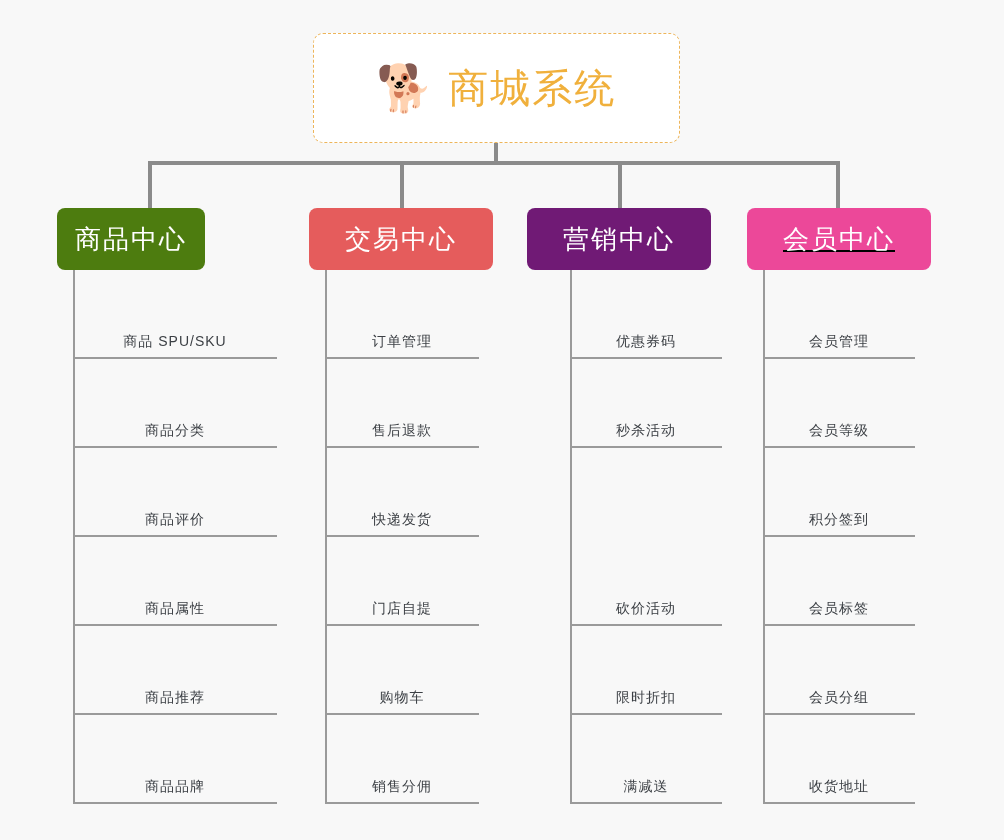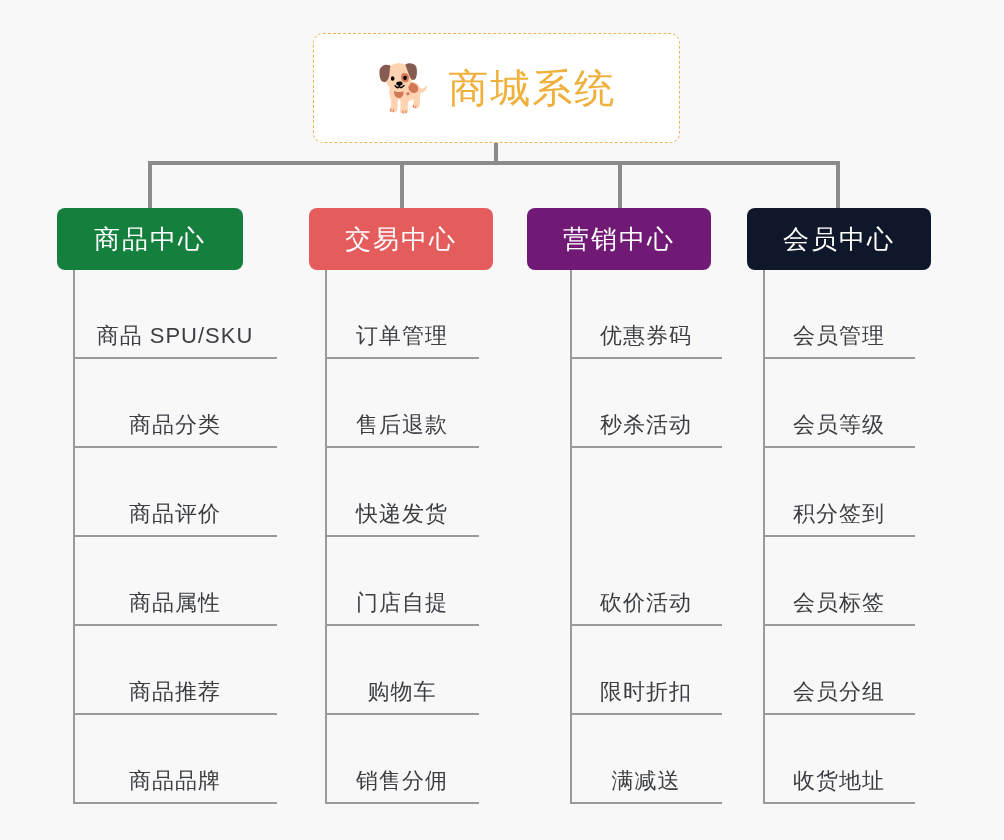--- a/index.html
+++ b/index.html
@@ -70,21 +70,21 @@
     left:0;
     height:89px;
     box-sizing:border-box;
     border-bottom:2px solid #9a9a9a;
     display:flex;
     align-items:flex-end;
     justify-content:center;
     padding-bottom:4px;
   }
   .leaf-label{
-    font-size:22px;
+    font-size:14px;
     color:#3b3f44;
     white-space:nowrap;
     letter-spacing:1px;
     padding-bottom:2px;
   }
 </style>
 </head>
 <body>
 
 <div id="canvas">
@@ -99,30 +99,30 @@
   <div class="conn conn-v-root"></div>
   <div class="conn conn-bus"></div>
   <div id="drops">
       <div class="conn conn-drop" style="left: 148px;"></div>
       <div class="conn conn-drop" style="left: 400px;"></div>
       <div class="conn conn-drop" style="left: 618px;"></div>
       <div class="conn conn-drop" style="left: 836px;"></div>
     </div>
 
   <div id="cat-boxes">
-      <div class="cat-box" style="left: 57px; width: 186px; background: #15803d;">
+      <div class="cat-box" style="left: 57px; width: 148px; background: #4d7c0f;">
         <span class="cat-label">商品中心</span>
       </div>
       <div class="cat-box" style="left: 309px; width: 184px; background: rgb(229, 92, 92);">
         <span class="cat-label">交易中心</span>
       </div>
       <div class="cat-box" style="left: 527px; width: 184px; background: #701a75;">
         <span class="cat-label">营销中心</span>
       </div>
-      <div class="cat-box" style="left: 747px; width: 184px; background: #0f172a;">
+      <div class="cat-box" style="left: 747px; width: 184px; background: #ec4899; text-decoration: underline;">
         <span class="cat-label">会员中心</span>
       </div>
     </div>
 
   <div id="columns">
       <div class="column" style="left: 73px; width: 204px; height: 534px;">
         <div class="trunk" style="height: 534px;"></div>
         <div class="leaf" style="top: 0px; width: 204px;">
           <span class="leaf-label">商品 SPU/SKU</span>
         </div>

